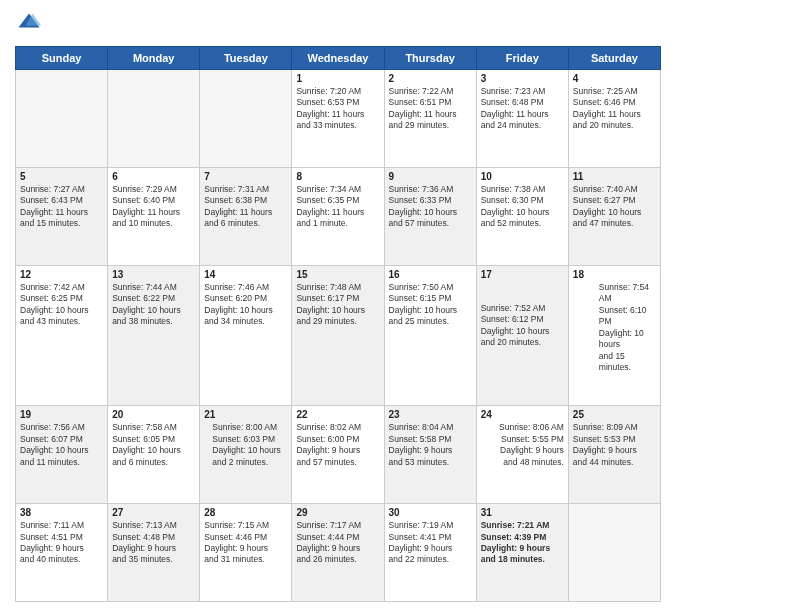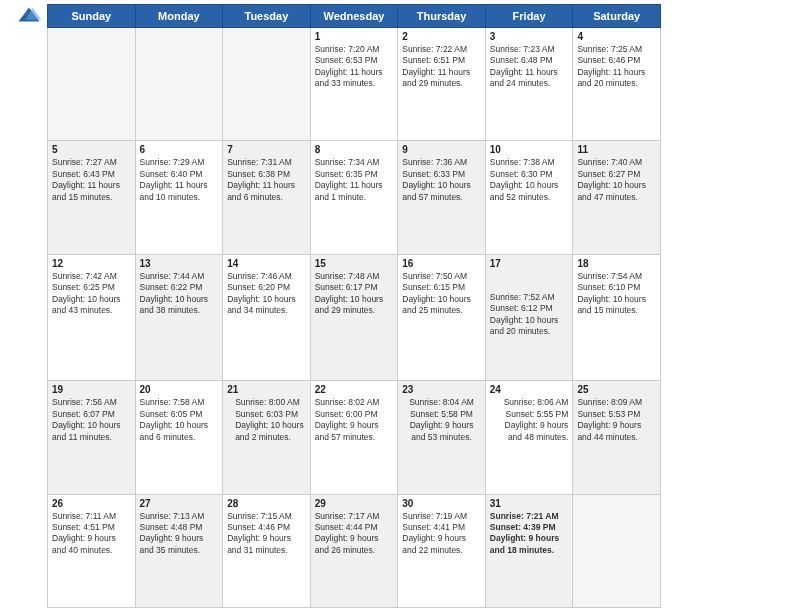--- a/index.html
+++ b/index.html
@@ -6,23 +6,23 @@
     body {
       font-family: Arial, sans-serif;
       background: #fff;
       width: 792px;
       height: 612px;
       overflow: hidden;
     }
     .container {
       width: 676px;
       height: 612px;
-      padding: 4px 15px;
+      padding: 10px 15px;
       display: flex;
-      flex-direction: row;
+      flex-direction: column;
     }
     .header {
       display: flex;
       align-items: flex-start;
       justify-content: space-between;
       margin-bottom: 8px;
     }
     .logo {
       display: flex;
       align-items: center;
@@ -258,21 +258,21 @@
           </td>
           <td class="shaded">
             <div class="day-number">17</div>
             <div class="day-info" style="white-space: pre-line; margin-top: 23px;">Sunrise: 7:52 AM
 Sunset: 6:12 PM
 Daylight: 10 hours
 and 20 minutes.</div>
           </td>
           <td>
             <div class="day-number">18</div>
-            <div class="day-info" style="white-space: pre-line;">Sunrise: 7:54 AM
+            <div class="day-info" style="white-space: pre-line; margin-left: 26px;">Sunrise: 7:54 AM
 Sunset: 6:10 PM
 Daylight: 10 hours
 and 15 minutes.</div>
           </td>
         </tr>
         <tr>
           <td class="shaded">
             <div class="day-number">19</div>
             <div class="day-info" style="white-space: pre-line;">Sunrise: 7:56 AM
 Sunset: 6:07 PM
@@ -295,21 +295,21 @@
           </td>
           <td>
             <div class="day-number">22</div>
             <div class="day-info" style="white-space: pre-line;">Sunrise: 8:02 AM
 Sunset: 6:00 PM
 Daylight: 9 hours
 and 57 minutes.</div>
           </td>
           <td class="shaded">
             <div class="day-number">23</div>
-            <div class="day-info" style="white-space: pre-line; text-align: center;">Sunrise: 8:04 AM
+            <div class="day-info" style="white-space: pre-line;">Sunrise: 8:04 AM
 Sunset: 5:58 PM
 Daylight: 9 hours
 and 53 minutes.</div>
           </td>
           <td>
             <div class="day-number">24</div>
             <div class="day-info" style="white-space: pre-line; text-align: right;">Sunrise: 8:06 AM
 Sunset: 5:55 PM
 Daylight: 9 hours
 and 48 minutes.</div>
@@ -317,21 +317,21 @@
           <td class="shaded">
             <div class="day-number">25</div>
             <div class="day-info" style="white-space: pre-line;">Sunrise: 8:09 AM
 Sunset: 5:53 PM
 Daylight: 9 hours
 and 44 minutes.</div>
           </td>
         </tr>
         <tr>
           <td>
-            <div class="day-number">26</div>
+            <div class="day-number">38</div>
             <div class="day-info" style="white-space: pre-line;">Sunrise: 7:11 AM
 Sunset: 4:51 PM
 Daylight: 9 hours
 and 40 minutes.</div>
           </td>
           <td class="shaded">
             <div class="day-number">27</div>
             <div class="day-info" style="white-space: pre-line;">Sunrise: 7:13 AM
 Sunset: 4:48 PM
 Daylight: 9 hours

